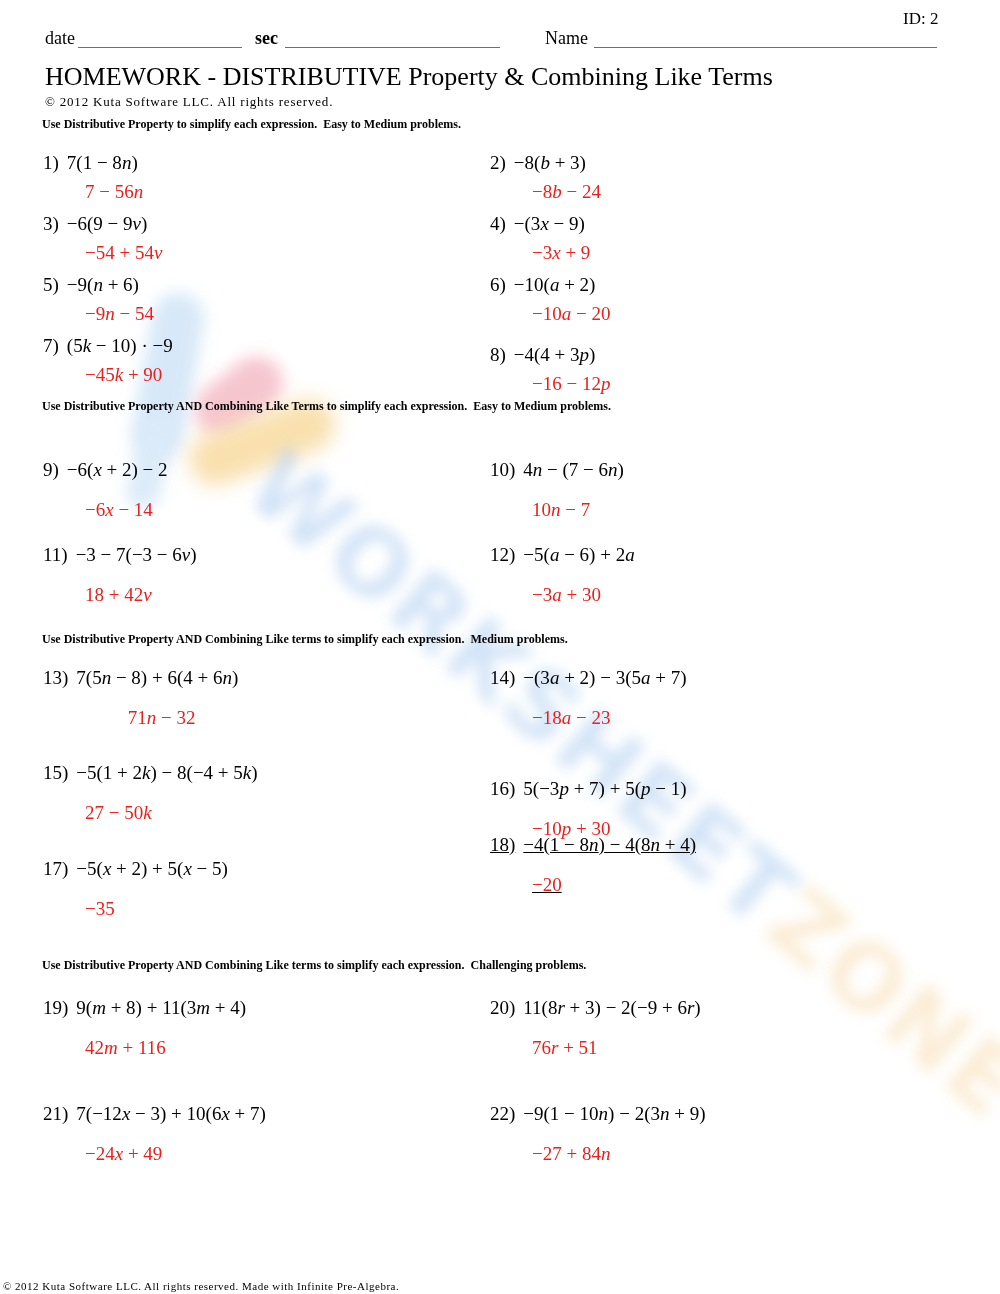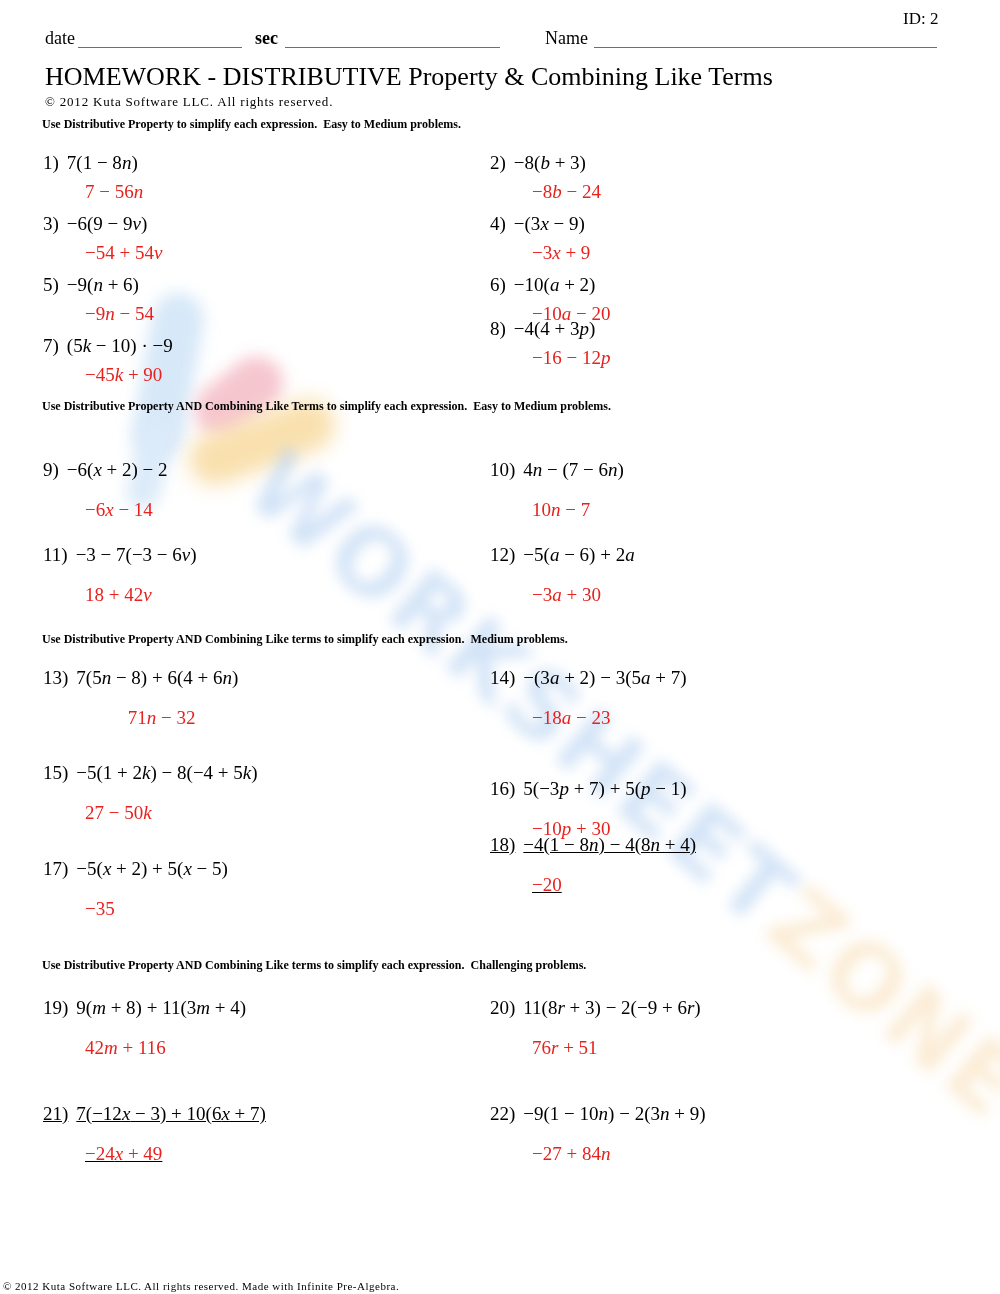--- a/index.html
+++ b/index.html
@@ -101,21 +101,21 @@
     <div class="ans">−9<i>n</i> − 54</div>
   </div>
   <div class="cell s1" style="left:490px;top:272px;">
     <div><span class="pnum">6)</span><span class="expr">−10(<i>a</i> + 2)</span></div>
     <div class="ans">−10<i>a</i> − 20</div>
   </div>
   <div class="cell s1" style="left:43px;top:333px;">
     <div><span class="pnum">7)</span><span class="expr">(5<i>k</i> − 10) · −9</span></div>
     <div class="ans">−45<i>k</i> + 90</div>
   </div>
-  <div class="cell s1" style="left:490px;top:316px;">
+  <div class="cell s1" style="left:490px;top:342px;">
     <div><span class="pnum">8)</span><span class="expr">−4(4 + 3<i>p</i>)</span></div>
     <div class="ans">−16 − 12<i>p</i></div>
   </div>
 
   <div class="instr instr-2">Use Distributive Property AND Combining Like Terms to simplify each expression.  Easy to Medium problems.</div>
   <div class="cell" style="left:43px;top:457px;">
     <div><span class="pnum">9)</span><span class="expr">−6(<i>x</i> + 2) − 2</span></div>
     <div class="ans">−6<i>x</i> − 14</div>
   </div>
   <div class="cell" style="left:490px;top:457px;">
@@ -159,21 +159,21 @@
 
   <div class="instr instr-4">Use Distributive Property AND Combining Like terms to simplify each expression.  Challenging problems.</div>
   <div class="cell" style="left:43px;top:995px;">
     <div><span class="pnum">19)</span><span class="expr">9(<i>m</i> + 8) + 11(3<i>m</i> + 4)</span></div>
     <div class="ans">42<i>m</i> + 116</div>
   </div>
   <div class="cell" style="left:490px;top:995px;">
     <div><span class="pnum">20)</span><span class="expr">11(8<i>r</i> + 3) − 2(−9 + 6<i>r</i>)</span></div>
     <div class="ans">76<i>r</i> + 51</div>
   </div>
-  <div class="cell" style="left:43px;top:1101px;text-decoration:underline;">
+  <div class="cell" style="left:43px;top:1101px;">
     <div><span class="pnum">21)</span><span class="expr">7(−12<i>x</i> − 3) + 10(6<i>x</i> + 7)</span></div>
     <div class="ans">−24<i>x</i> + 49</div>
   </div>
   <div class="cell" style="left:490px;top:1101px;">
     <div><span class="pnum">22)</span><span class="expr">−9(1 − 10<i>n</i>) − 2(3<i>n</i> + 9)</span></div>
     <div class="ans">−27 + 84<i>n</i></div>
   </div>
 
   <div class="footer">© 2012 Kuta Software LLC.  All rights reserved.  Made with Infinite Pre-Algebra.</div>
 </div>

